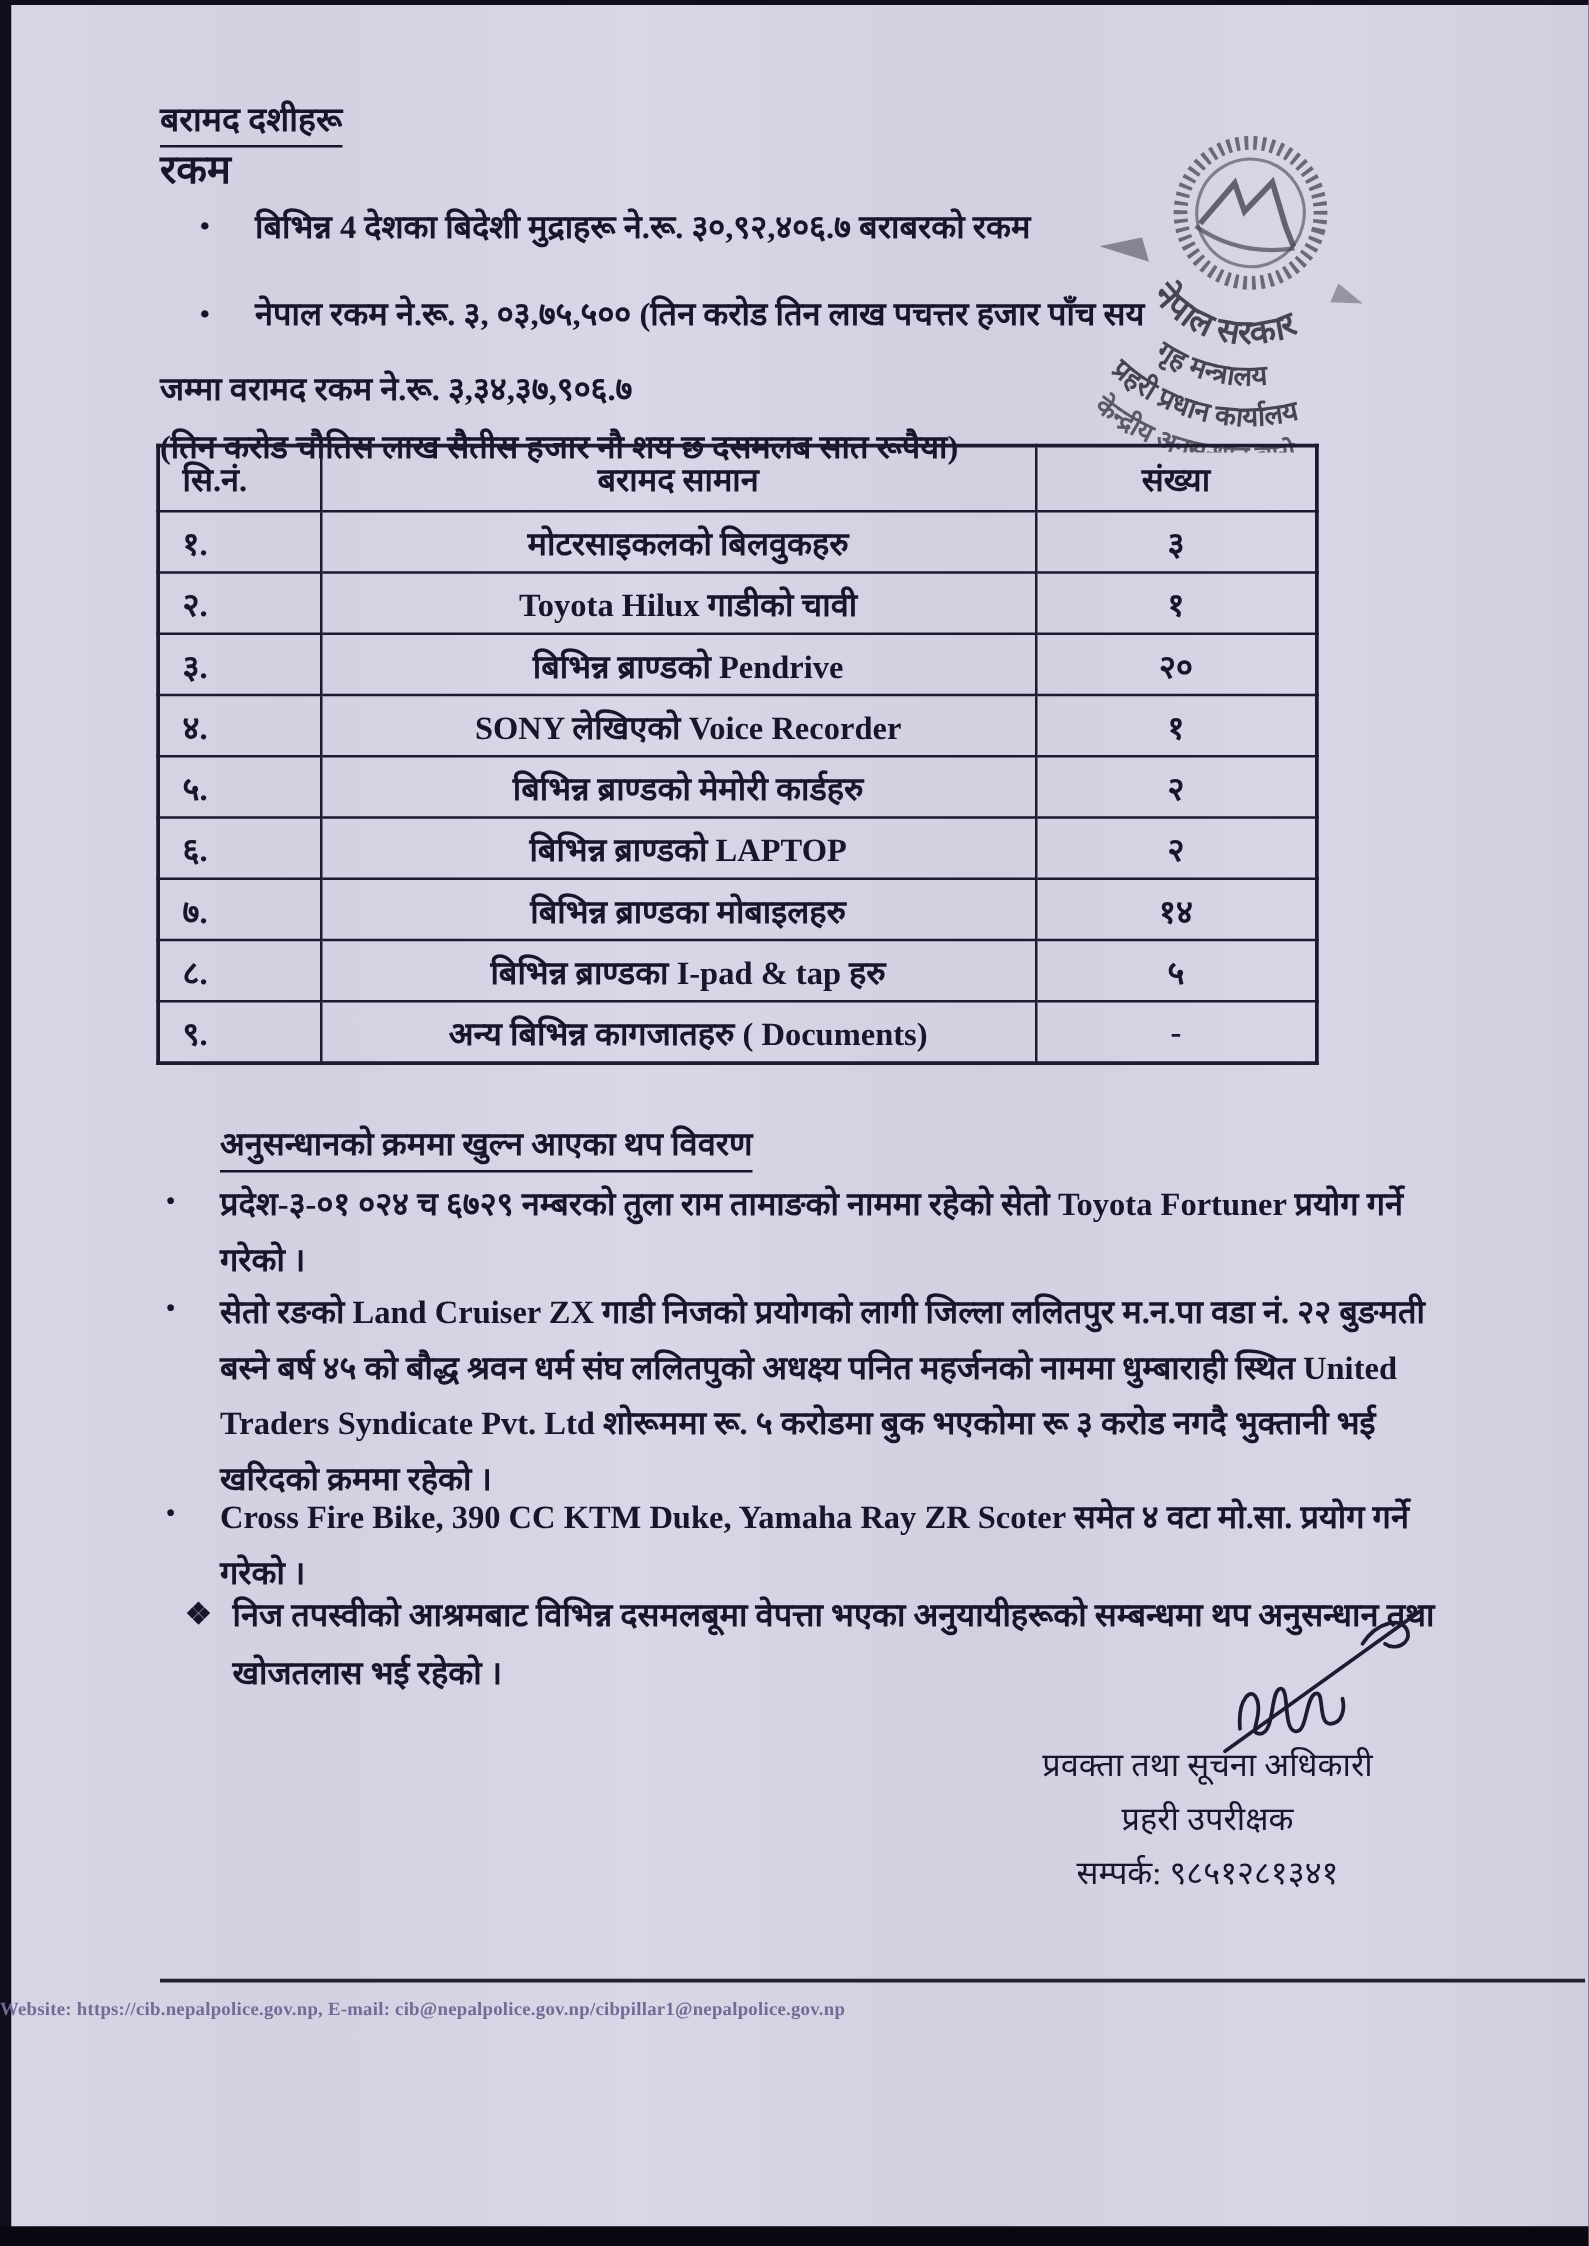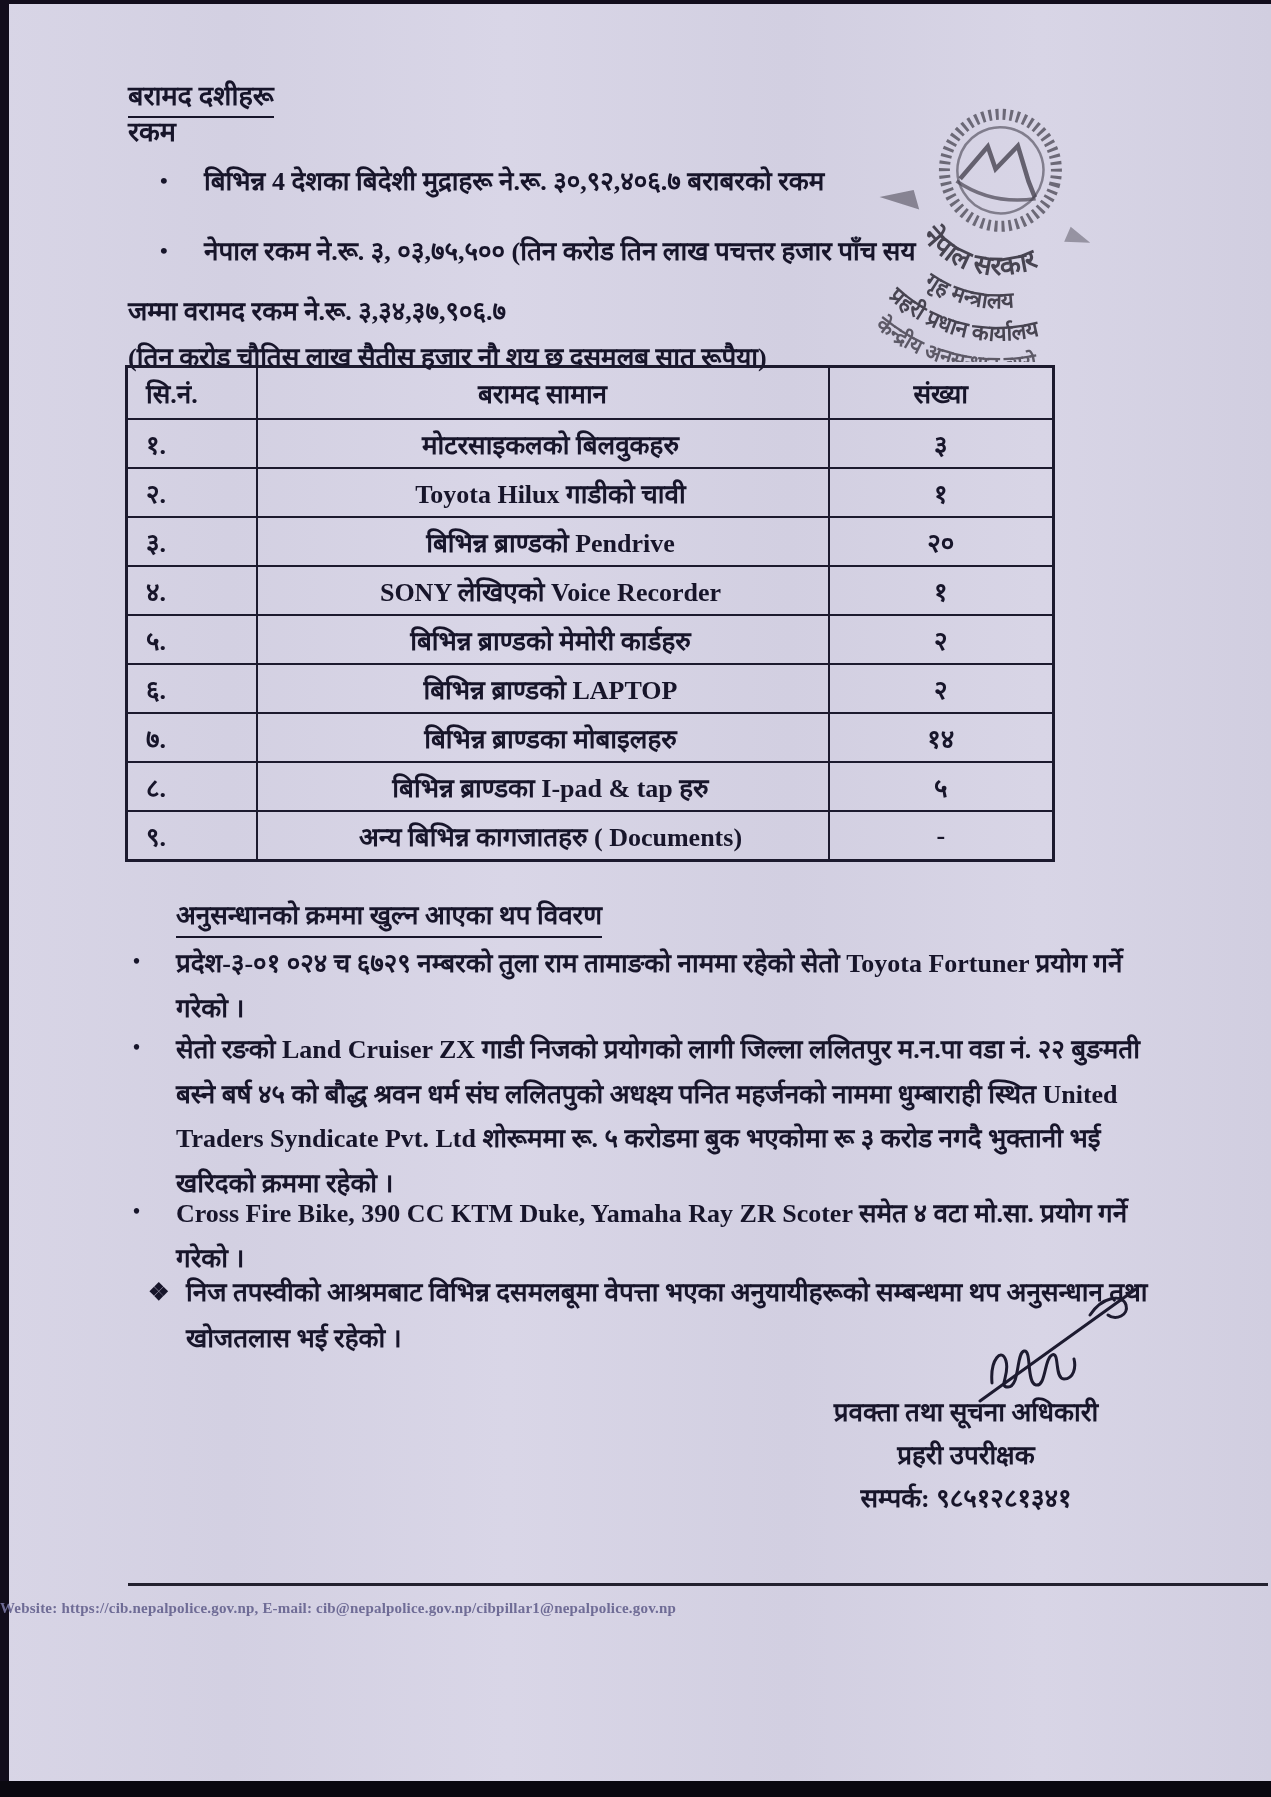--- a/index.html
+++ b/index.html
@@ -17,35 +17,35 @@
   }
   
   .edge{position:absolute;background:#120d1c;}
   .edge-left{left:0;top:0;width:9px;height:100%;}
   .edge-top{left:0;top:0;width:100%;height:4px;}
   .edge-bottom{left:0;bottom:0;width:100%;height:16px;background:#0a0810;}
 
   .abs{position:absolute;}
 
   #doc-title{left:128px;top:76px;font-size:27px;font-weight:700;border-bottom:2px solid #17152a;padding-bottom:3px;}
-  #doc-subtitle{left:128px;top:112px;font-size:27px;font-weight:700;}
+  #doc-subtitle{left:128px;top:112px;font-size:32px;font-weight:700;}
 
   .amount-bullet{left:160px;font-size:26px;font-weight:600;white-space:nowrap;}
   .amount-bullet .dot{display:inline-block;width:44px;font-size:22px;vertical-align:2px;}
   #amount-b1{top:162px;}
   #amount-b2{top:232px;}
   #amount-total{left:128px;top:292px;font-size:26px;font-weight:700;}
   #amount-words{left:128px;top:338px;font-size:26px;font-weight:600;}
 
   
   #stamp{left:798px;top:92px;width:400px;height:270px;opacity:.88;pointer-events:none;}
   #stamp text{font-family:"Liberation Serif","DejaVu Serif",serif;fill:#34313d;font-weight:700;}
 
   
-  #seized-table{left:125px;top:365px;width:927px;border:3px solid #1c1a2e;border-collapse:collapse;table-layout:fixed;}
+  #seized-table{left:125px;top:355px;width:927px;border:3px solid #1c1a2e;border-collapse:collapse;table-layout:fixed;}
   #seized-table td,#seized-table th{border:2.5px solid #1c1a2e;font-size:26px;padding:0 8px;height:47px;overflow:hidden;white-space:nowrap;}
   #seized-table th{font-weight:700;height:50px;}
   col.c-sn{width:130px;} col.c-item{width:572px;} col.c-qty{width:225px;}
   .cell-sn{text-align:left;padding-left:18px !important;font-weight:600;}
   .cell-item{text-align:center;padding-left:24px !important;font-weight:600;}
   .cell-qty{text-align:center;font-weight:600;}
 
   #details-heading{left:176px;top:896px;font-size:26px;font-weight:700;border-bottom:2px solid #17152a;padding-bottom:4px;}
 
   .detail-bullet{left:128px;width:1030px;font-size:26px;font-weight:600;line-height:1.72;}
@@ -53,21 +53,21 @@
   .detail-bullet .txt{display:block;padding-left:48px;}
   #detail-b1{top:942px;}
   #detail-b2{top:1028px;}
   #detail-b3{top:1192px;}
 
   #note-bullet{left:148px;top:1270px;width:1010px;font-size:26px;font-weight:600;line-height:1.75;}
   #note-bullet .mark{position:absolute;left:0;top:1px;font-size:24px;}
   #note-bullet .txt{display:block;padding-left:38px;}
 
   #signature-svg{left:940px;top:1275px;width:260px;height:140px;}
-  #sign-block{right:105px;top:1392px;width:400px;text-align:center;font-size:26px;font-weight:700;line-height:1.65;}
+  #sign-block{right:105px;top:1392px;width:400px;text-align:center;font-size:26px;font-weight:400;line-height:1.65;}
 
   #footer-rule{left:128px;top:1583px;width:1140px;height:3px;background:#23212f;}
   #footer-text{left:0;top:1600px;width:100%;font-size:15px;color:#6f6c96;font-weight:600;letter-spacing:.2px;font-family:"Liberation Serif","DejaVu Serif",serif;}
 </style>
 </head>
 <body>
 
 <div id="page">
   <div class="edge edge-left"></div>
   <div class="edge edge-top"></div>

